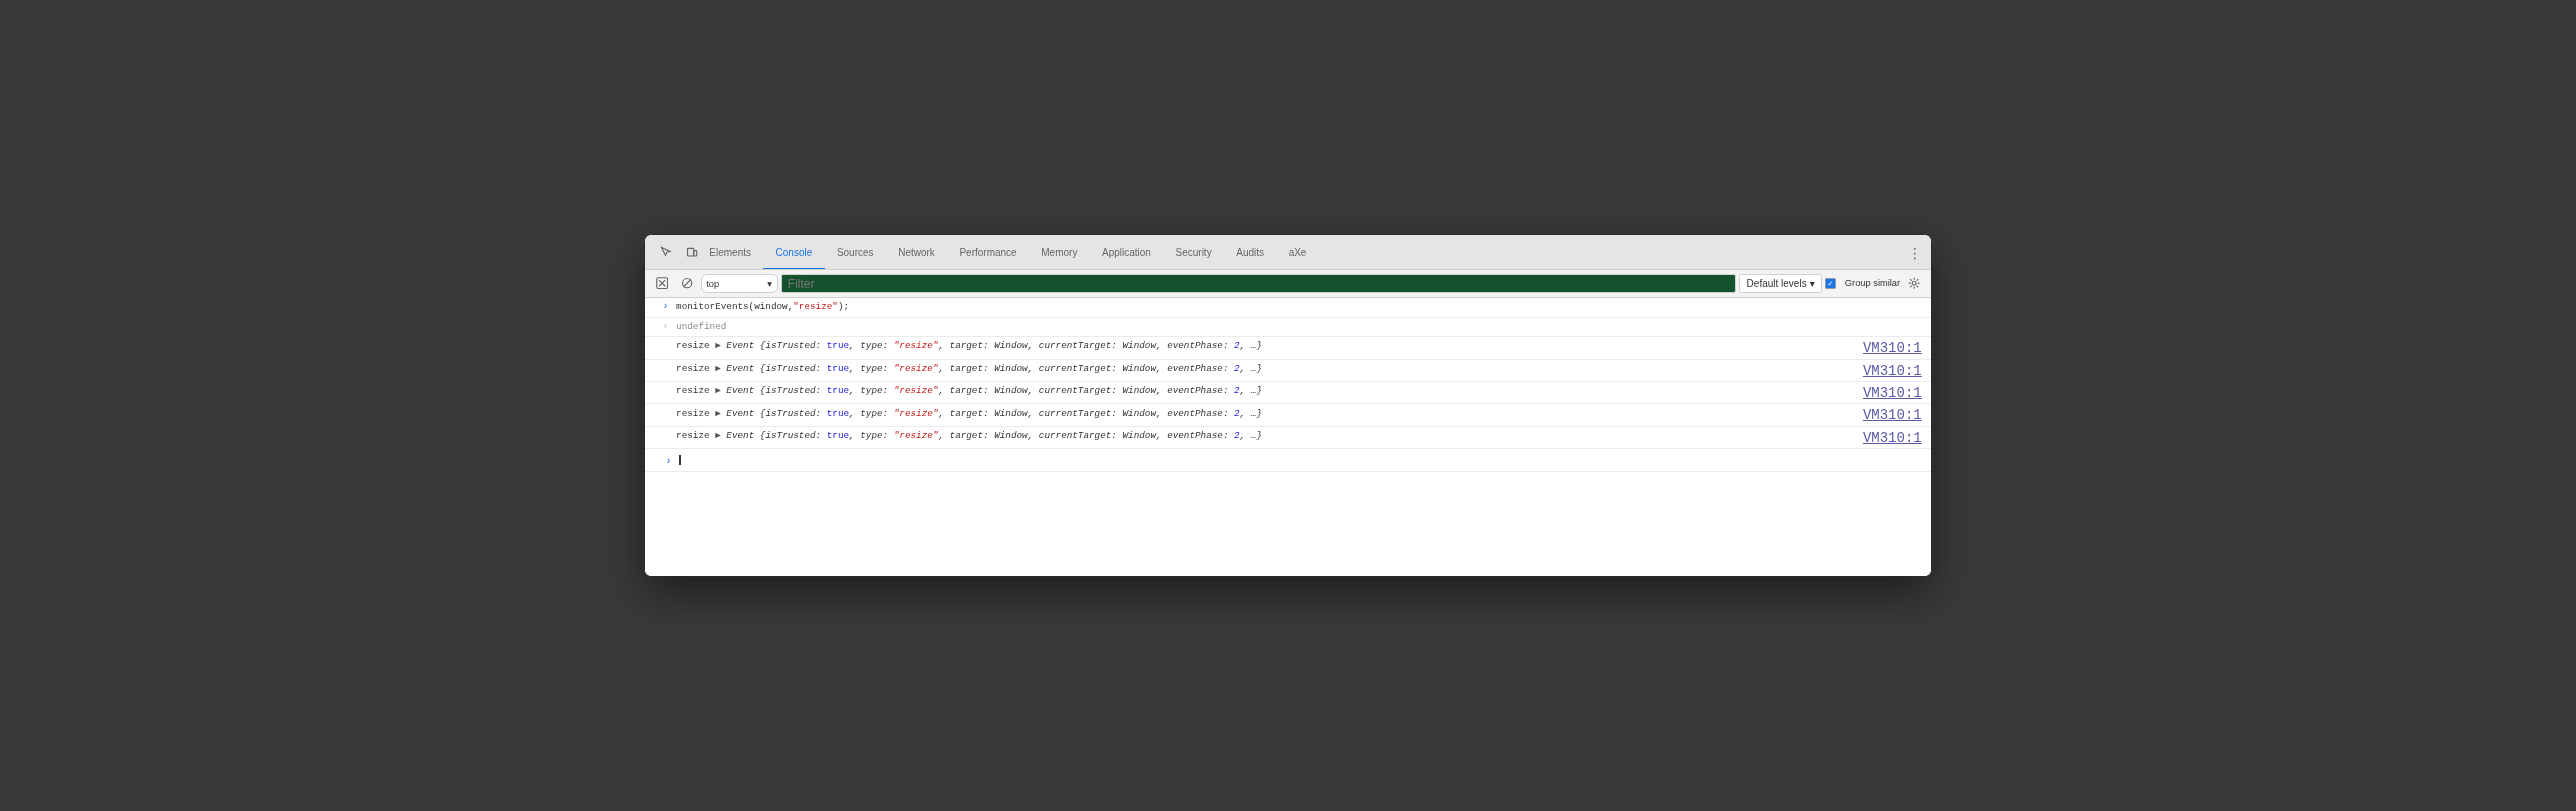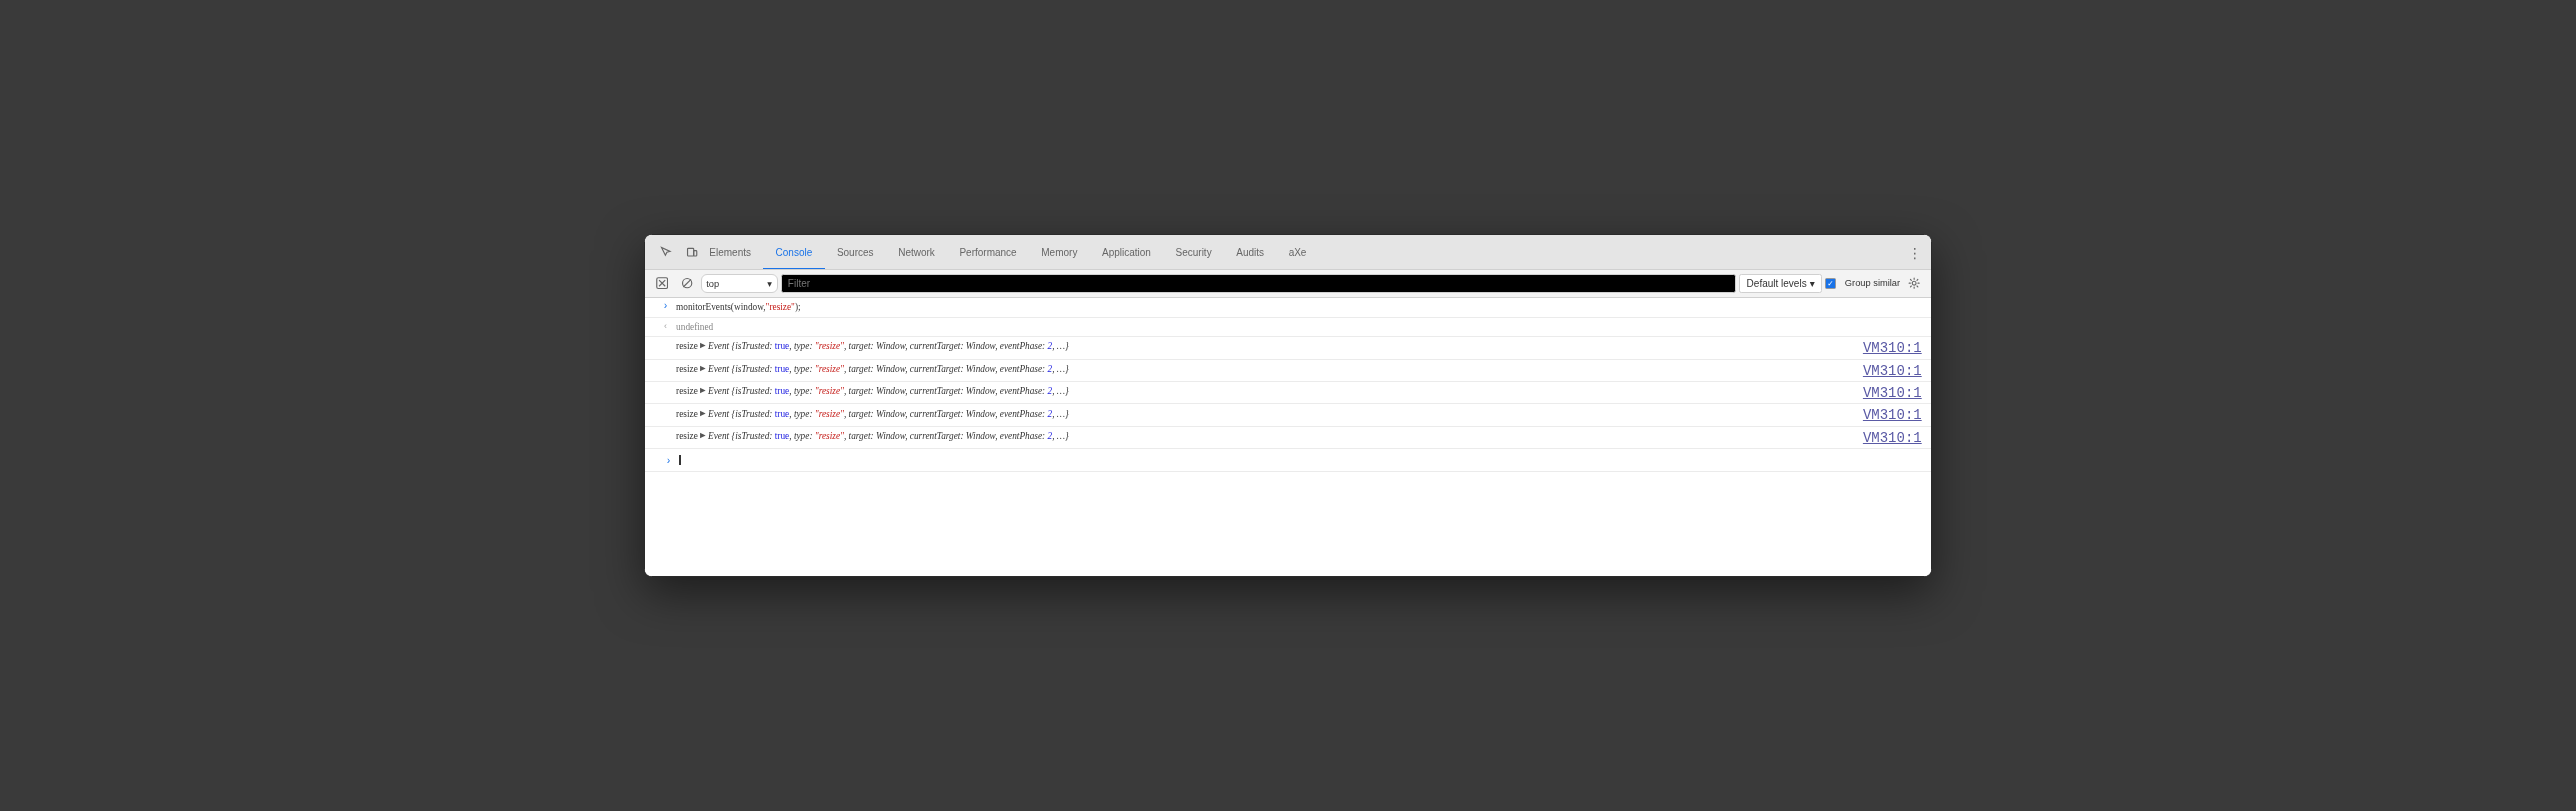--- a/index.html
+++ b/index.html
@@ -146,23 +146,23 @@
       font-size: 9.3px;
       color: #333;
       min-width: 77px;
       gap: 3.1px;
     }
     .filter-input {
       flex: 1;
       height: 18.5px;
       border: 0.8px solid #d0d0d0;
       border-radius: 2.3px;
-      background: #000000;
+      background: #14532d;
       padding: 0 6.2px;
-      font-size: 10px;
+      font-size: 12px;
       outline: none;
       color: #999;
     }
     .levels-btn {
       display: flex;
       align-items: center;
       background: #fff;
       border: 0.8px solid #d0d0d0;
       border-radius: 2.3px;
       padding: 0 6.2px;
@@ -230,21 +230,21 @@
       padding: 2.3px 9.3px 2.3px 3.1px;
       font-size: 14px;
       color: #5a5aa5;
       text-decoration: underline;
       cursor: pointer;
       white-space: nowrap;
       align-self: flex-start;
       padding-top: 3.1px;
     }
     .code-line {
-      font-family: Liberation Serif, serif;
+      font-family: Liberation Mono, monospace;
       font-size: 9.3px;
       line-height: 14px;
     }
     .c-default { color: #333; }
     .c-blue { color: #1a1ae0; }
     .c-red { color: #c41a16; }
     .c-gray { color: #888; }
     .c-italic { font-style: italic; }
     .prompt-row {
       display: flex;

